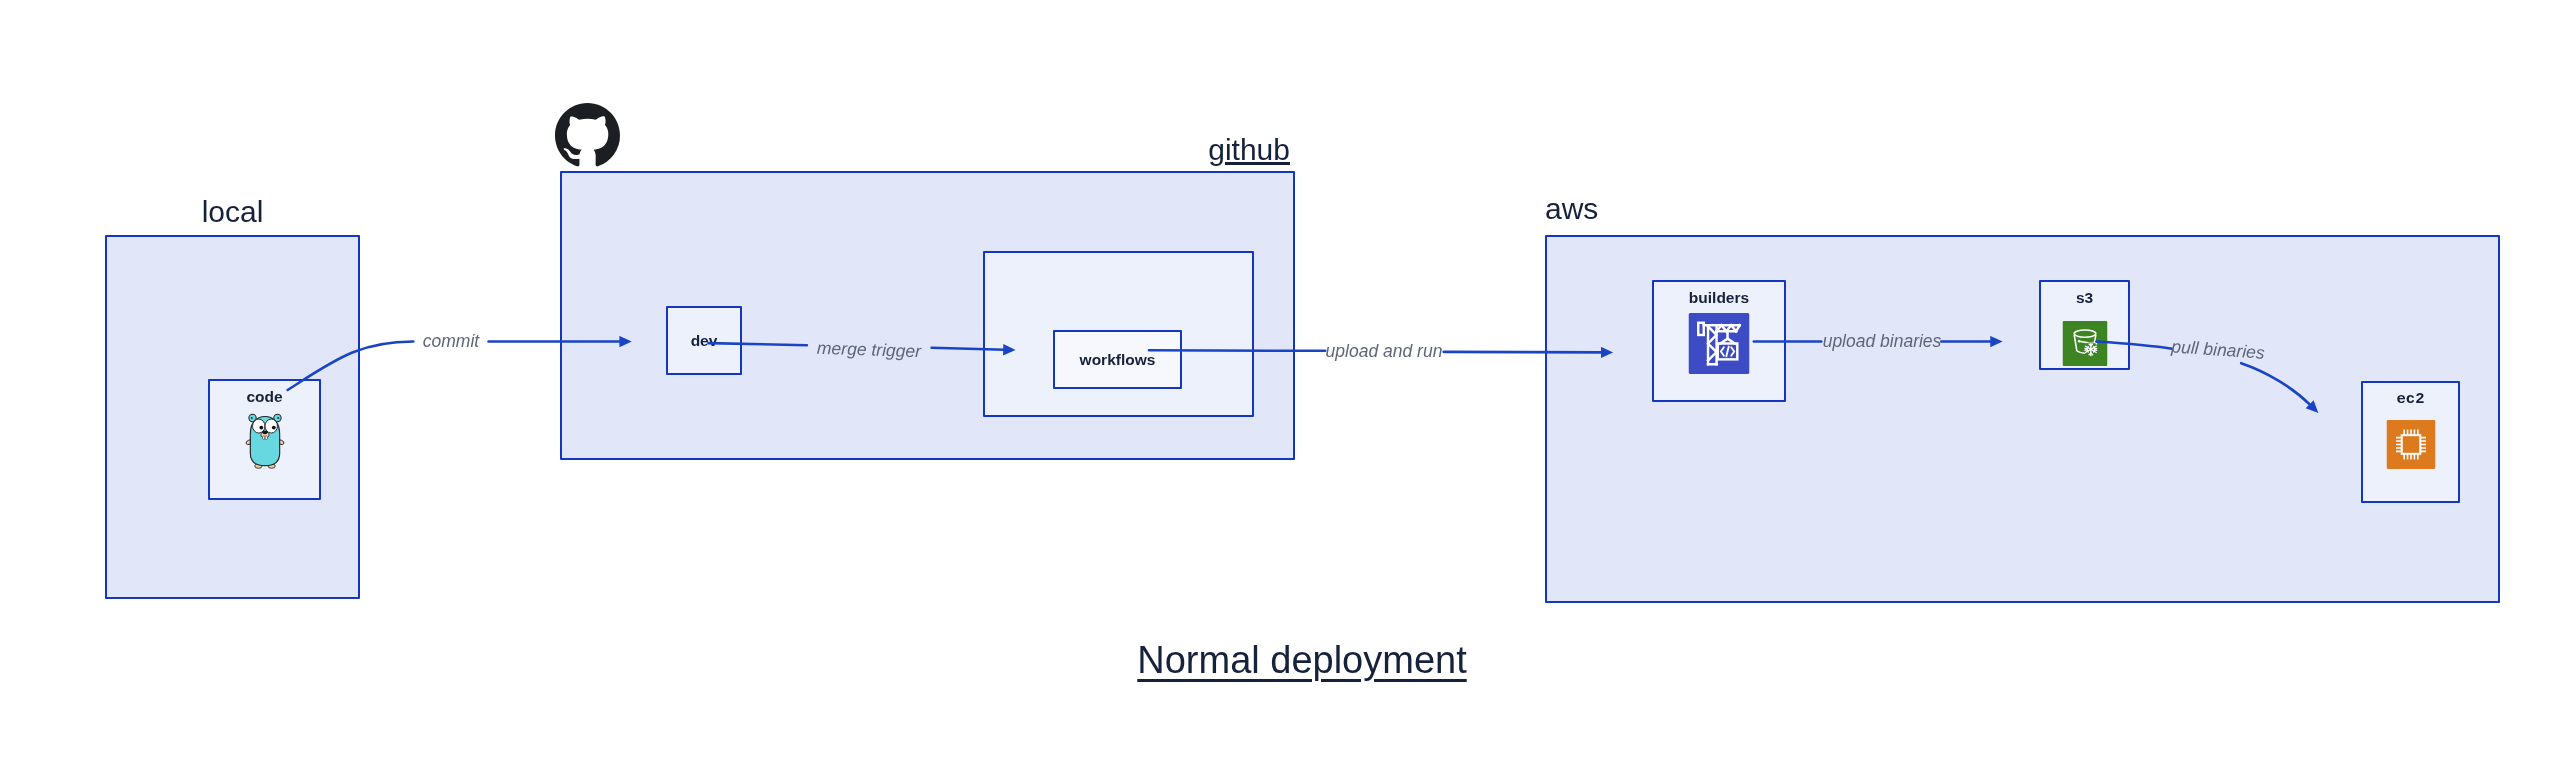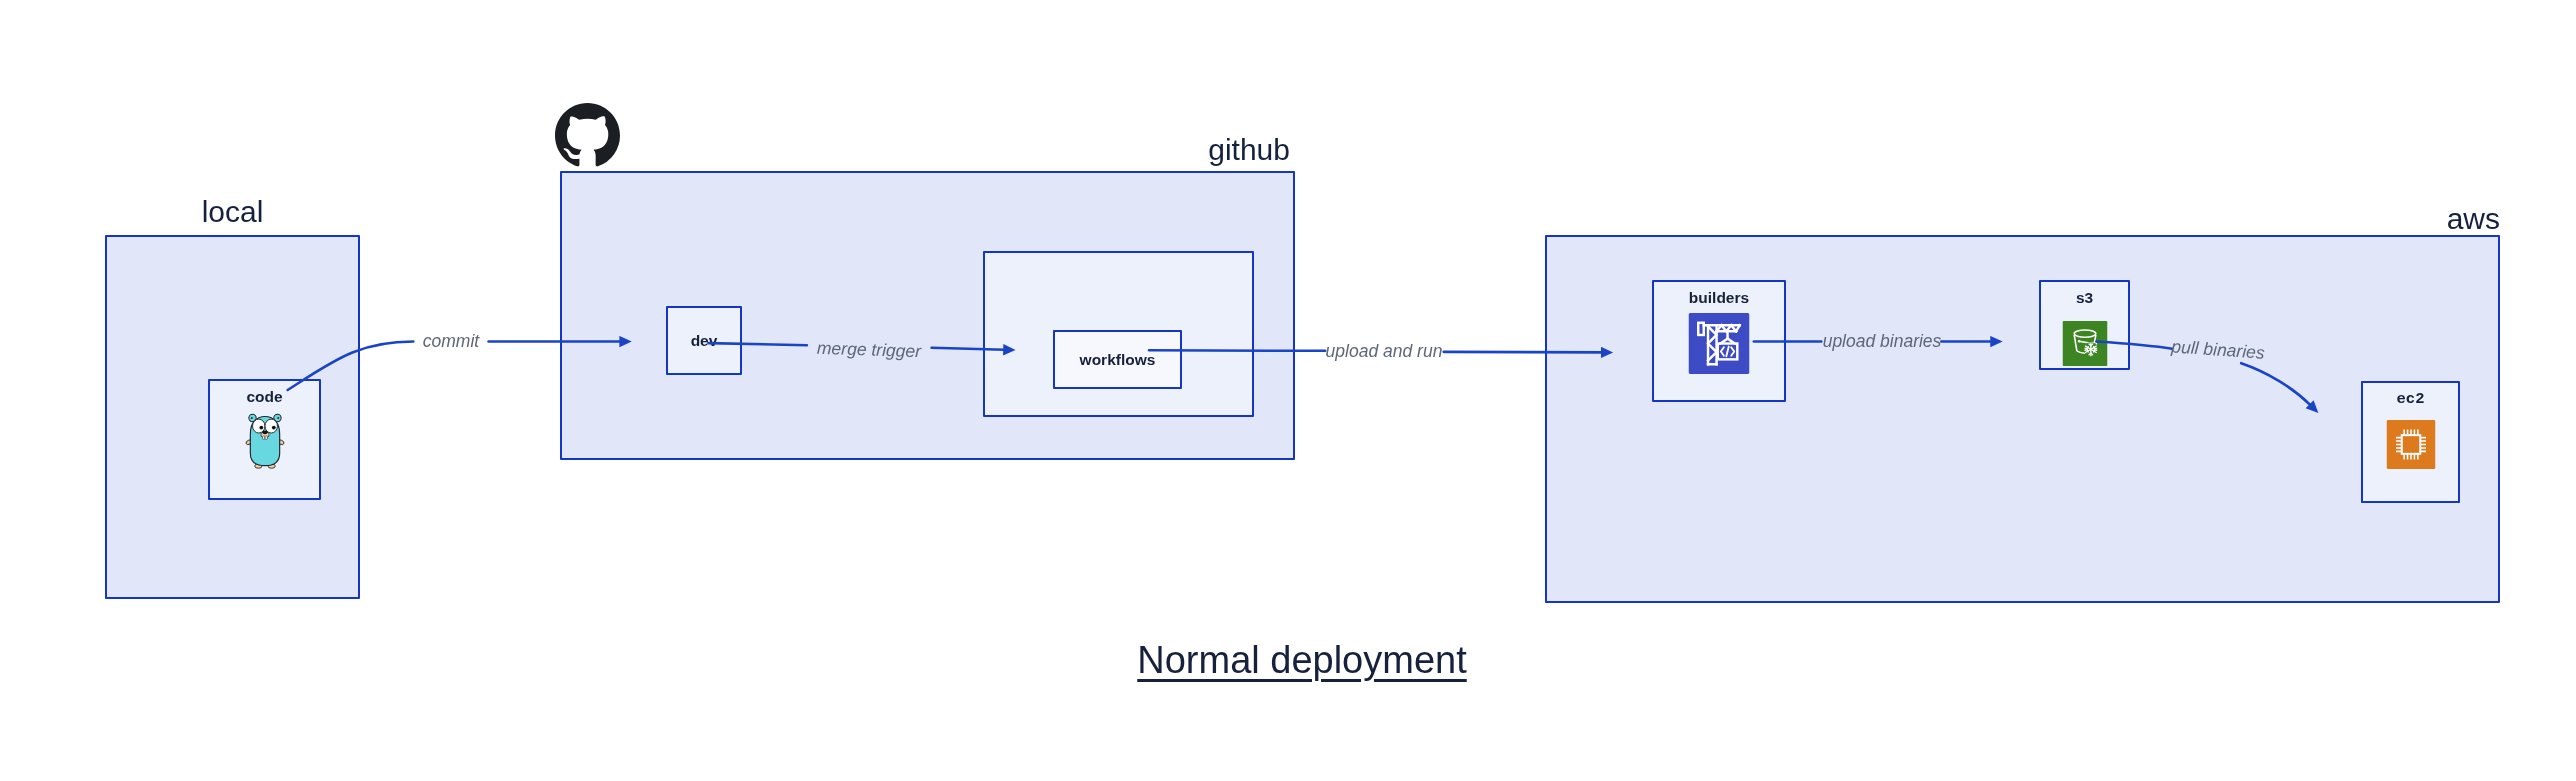--- a/index.html
+++ b/index.html
@@ -29,29 +29,29 @@
   .node-label{position:absolute;left:0;top:7.2px;width:100%;text-align:center;color:var(--label-navy);font-size:15.5px;font-weight:bold;white-space:nowrap;}
   .label-center{position:absolute;inset:0;display:flex;align-items:center;justify-content:center;color:var(--label-navy);font-size:15.5px;font-weight:bold;}
   .n-icon{position:absolute;left:50%;transform:translateX(-50%);}
 
   #g-local{left:105px;top:235px;width:255px;height:364px;}
   #lbl-local{left:105px;top:197px;width:255px;text-align:center;}
   #n-code{left:175px;top:379px;width:113px;height:121px;}
   #icon-gopher{top:30px;width:44px;height:58px;}
 
   #g-github{left:560px;top:171px;width:735px;height:289px;}
-  #lbl-github{left:560px;top:135px;width:730px;text-align:right;}
+  #lbl-github{left:560px;top:135px;width:730px;text-align:right;text-decoration:underline;}
   #logo-github{position:absolute;left:555px;top:103px;width:65px;height:65px;}
   #n-dev{left:633px;top:306px;width:76px;height:69px;}
   #n-master{left:950px;top:251px;width:271px;height:166px;background:var(--node-fill);}
   #lbl-master{left:950px;top:212px;width:271px;text-align:center;}
   #n-workflows{left:1020px;top:330px;width:129px;height:59px;background:var(--workflows-fill);padding-left:37px;}
 
   #g-aws{left:1545px;top:235px;width:955px;height:368px;}
-  #lbl-aws{left:1545px;top:204px;width:955px;text-align:right;}
+  #lbl-aws{left:1545px;top:194px;width:955px;text-align:left;}
   #n-builders{left:1619px;top:280px;width:134px;height:122px;}
   #icon-builders{top:31px;width:61px;height:61px;}
   #n-s3{left:2006px;top:280px;width:91px;height:90px;}
   #icon-s3{top:39px;width:45px;height:45px;}
   #n-ec2{left:2328px;top:381px;width:99px;height:122px;font-family:Liberation Mono, monospace;}
   #icon-ec2{top:37px;width:49px;height:49px;}
 
   #edges{position:absolute;left:0;top:0;width:2604px;height:781px;pointer-events:none;z-index:6;}
   .edge-label{position:absolute;transform:translate(-50%,-50%);color:var(--edge-label-gray);font-size:17.5px;font-style:italic;white-space:nowrap;z-index:7;}
   #elbl-commit{left:451px;top:341px;}

